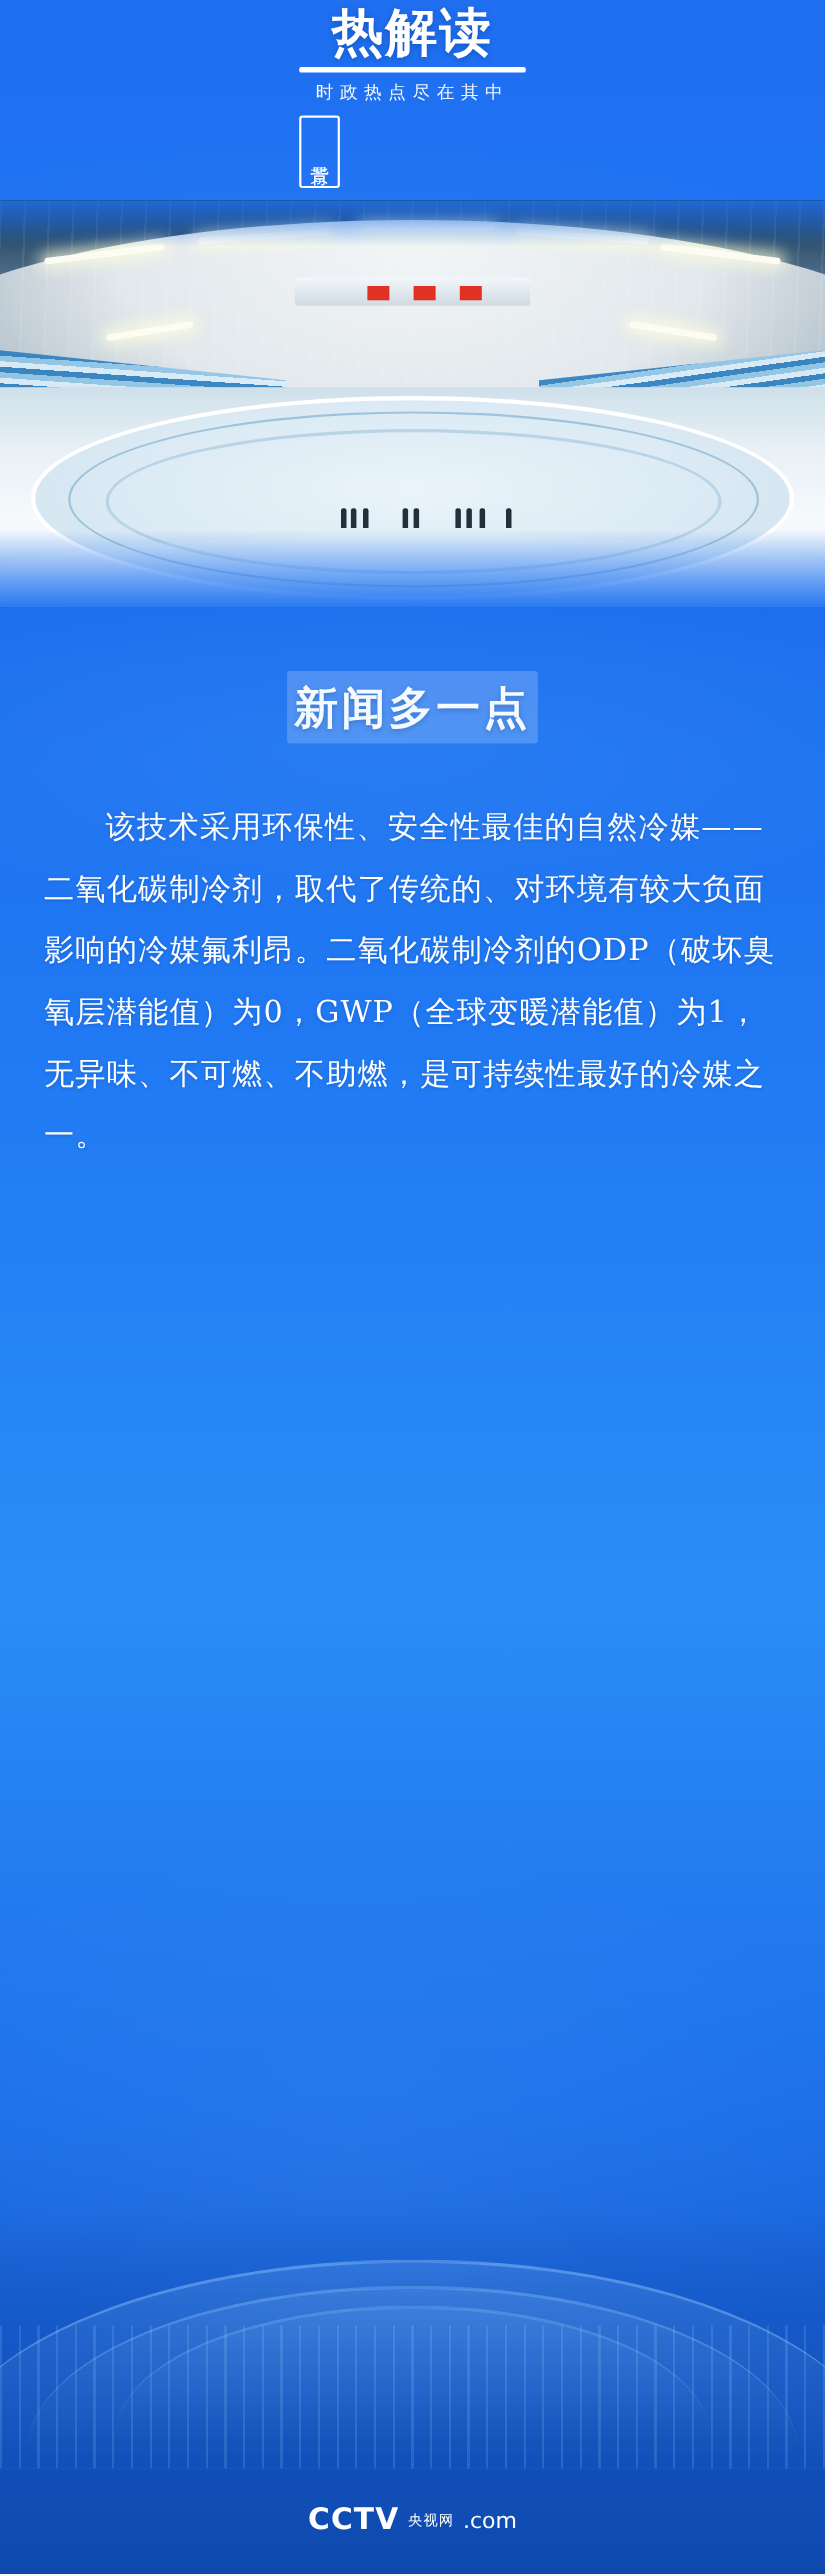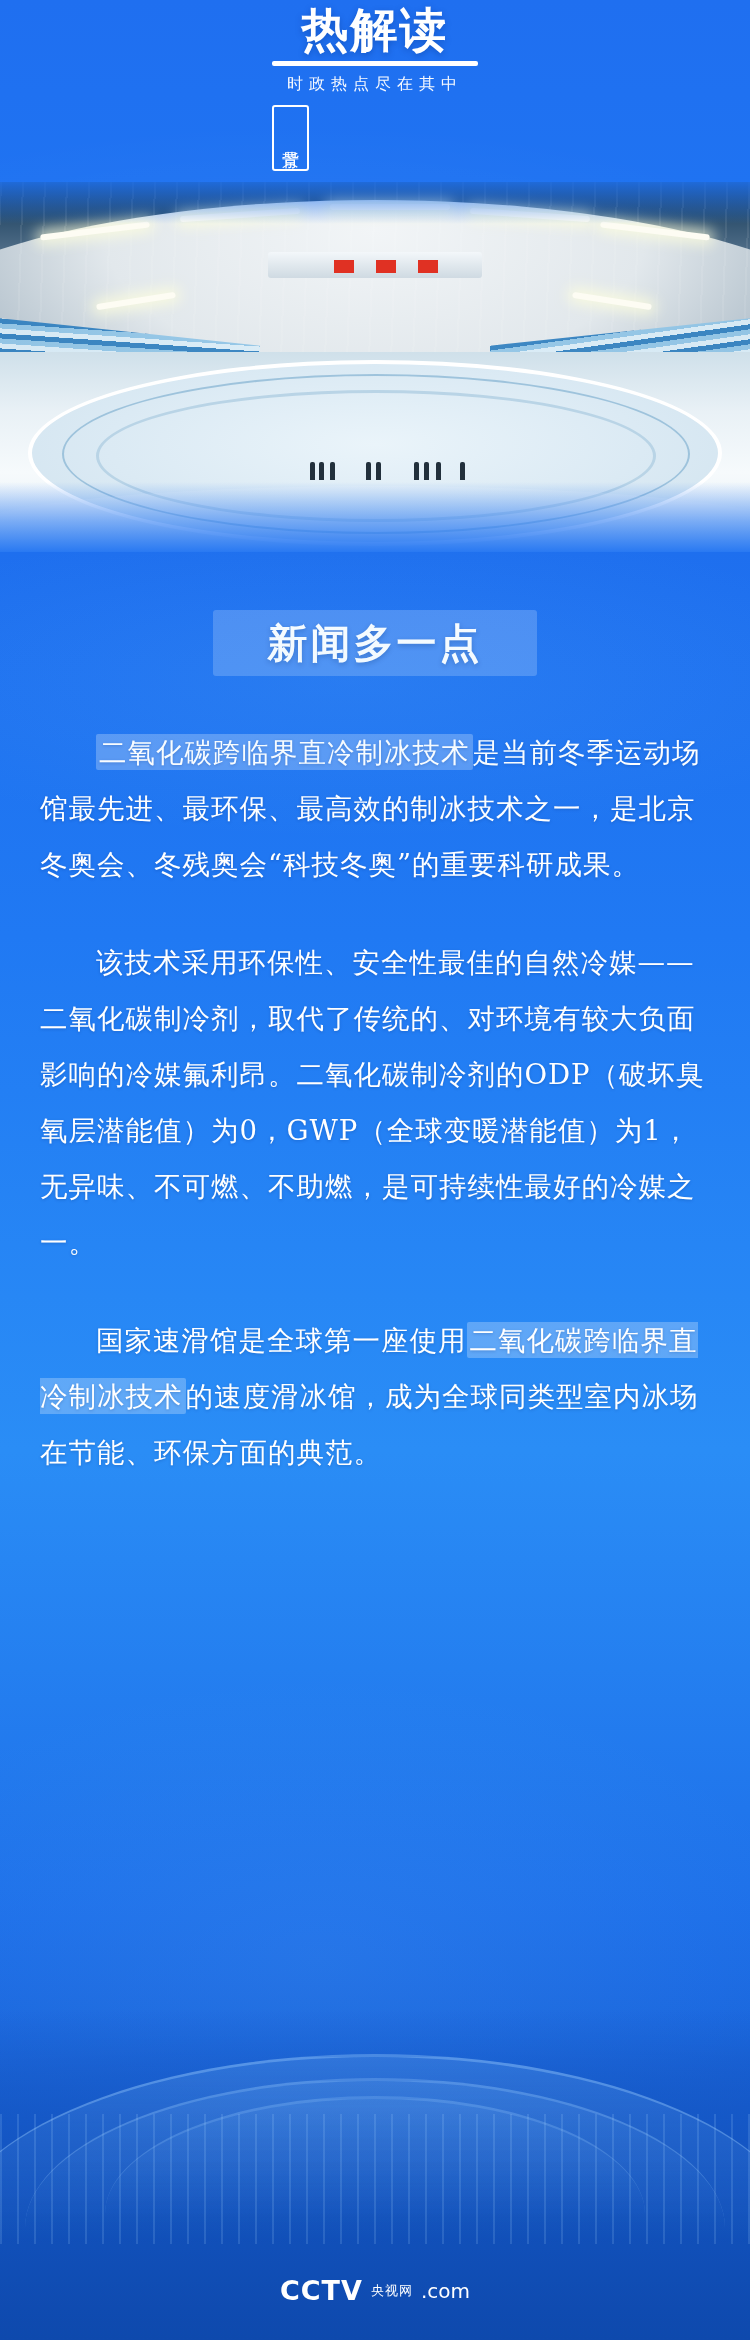--- a/index.html
+++ b/index.html
@@ -176,21 +176,21 @@
   }
   .hero-wave {
     position: absolute; left: -40px; bottom: -26px; width: 840px; height: 92px;
     border-radius: 50%;
     background: rgba(255,255,255,.16);
   }
 
   
   .section-head {
     margin: 58px auto 0 auto;
-    width: 324px;
+    width: 228px;
     height: 66px;
     background: rgba(255,255,255,.20);
     border-radius: 3px;
     display: flex;
     align-items: center;
     justify-content: center;
   }
   .section-head-text {
     font-family: "DejaVu Serif", "Liberation Serif", serif;
     font-weight: bold;
@@ -330,27 +330,21 @@
     <div class="hero-wave"></div>
     <div class="hero-fade-bottom"></div>
   </div>
 
   <div class="section-head">
     <span class="section-head-text">新闻多一点</span>
   </div>
 
   <div class="article">
     <p class="para">
-      <span class="hl">二氧化碳跨临界直冷制冰技术</span><span>是当前冬季运动场馆最先进、最环保、最高效的制冰技术之一，是北京冬奥会、冬残奥会“科技冬奥”的重要科研成果。</span>
-    </p>
-    <p class="para">
       <span>该技术采用环保性、安全性最佳的自然冷媒——二氧化碳制冷剂，取代了传统的、对环境有较大负面影响的冷媒氟利昂。二氧化碳制冷剂的ODP（破坏臭氧层潜能值）为0，GWP（全球变暖潜能值）为1，无异味、不可燃、不助燃，是可持续性最好的冷媒之一。</span>
-    </p>
-    <p class="para">
-      <span>国家速滑馆是全球第一座使用</span><span class="hl">二氧化碳跨临界直冷制冰技术</span><span>的速度滑冰馆，成为全球同类型室内冰场在节能、环保方面的典范。</span>
     </p>
   </div>
 
   <div class="footer">
     <div class="footer-bg"></div>
     <div class="footer-arch"></div>
     <div class="footer-arch b"></div>
     <div class="footer-arch c"></div>
     <div class="footer-lines"></div>
     <div class="footer-logo">

